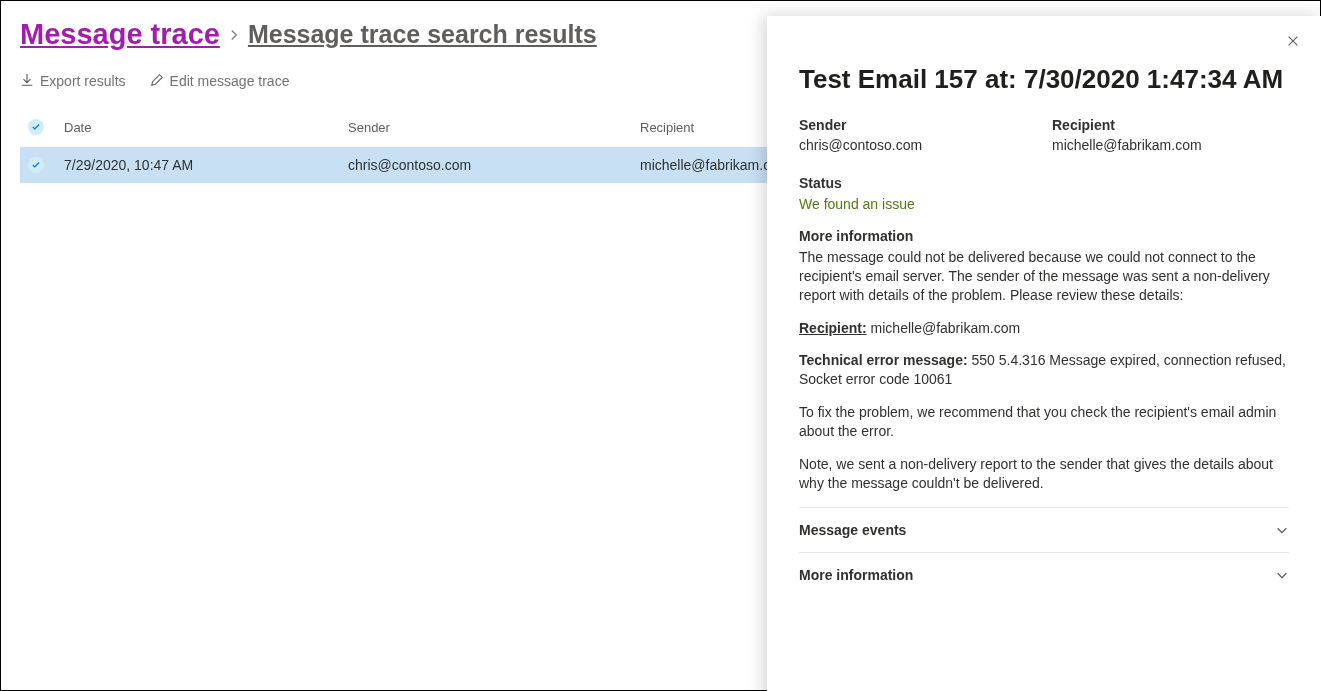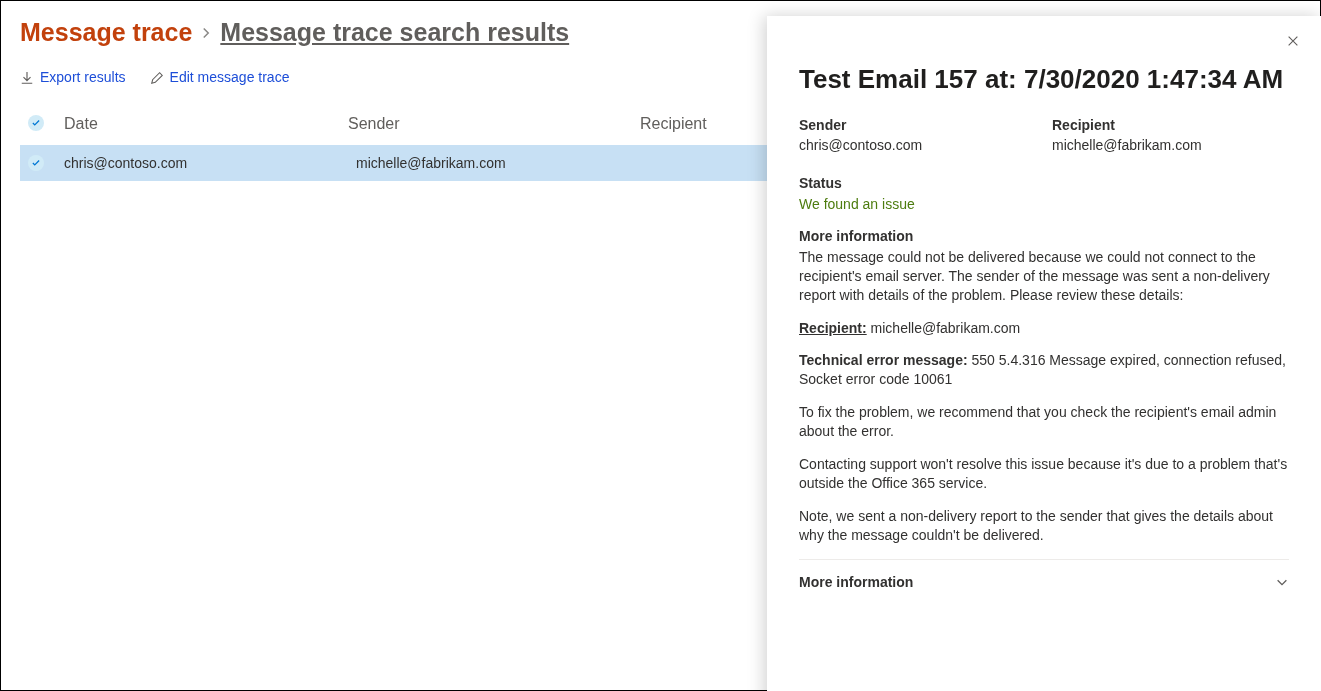--- a/index.html
+++ b/index.html
@@ -21,53 +21,54 @@
     height: 100%;
     padding: 18px 20px;
   }
   .breadcrumb {
     display: flex;
     align-items: center;
     gap: 8px;
     margin-bottom: 22px;
   }
   .breadcrumb-root {
-    font-size: 25px;
+    font-size: 29px;
     font-weight: 600;
-    color: #c2410c;
+    color: #a21caf;
+    text-decoration: underline;
   }
   .breadcrumb-sep {
     font-size: 20px;
     color: #8a8886;
   }
   .breadcrumb-current {
     font-size: 25px;
     font-weight: 600;
     color: #605e5c;
     text-decoration: underline;
   }
   .toolbar {
     display: flex;
     gap: 24px;
     margin-bottom: 30px;
   }
   .toolbar-btn {
     display: flex;
-    align-items: flex-end;
+    align-items: flex-start;
     gap: 6px;
-    color: #1d4ed8;
+    color: #737373;
     cursor: pointer;
     font-size: 14px;
   }
   .toolbar-icon { width: 14px; height: 14px; display: inline-flex; }
   .table-header {
     display: flex;
-    align-items: flex-start;
+    align-items: flex-end;
     padding: 0 8px 12px 8px;
-    font-size: 16px;
+    font-size: 13px;
     color: #605e5c;
   }
   .col-check { width: 36px; display:flex; align-items:center; }
   .col-date  { width: 284px; }
   .col-sender{ width: 292px; }
   .col-recip { flex: 1; }
   .check-icon {
     width: 16px; height: 16px; border-radius: 50%;
     background: #d1ebf7;
     display: inline-flex; align-items:center; justify-content:center;
@@ -192,20 +193,21 @@
   </div>
 
   <div class="table-row selected">
     <div class="col-check">
       <span class="check-icon sel">
         <svg viewBox="0 0 16 16">
             <path d="M3 8l3 3 7-7" fill="none" stroke="#0078d4" stroke-width="2"></path>
           </svg>
       </span>
     </div>
+    <div class="col-date">7/29/2020, 10:47 AM</div>
     <div class="col-sender">chris@contoso.com</div>
     <div class="col-recip">michelle@fabrikam.com</div>
   </div>
 
 </div>
 
 <div class="flyout">
 
   <div class="close-btn">
     <span>
@@ -238,24 +240,31 @@
     <p>The message could not be delivered because we could not connect to the recipient's email server. The sender of the message was sent a non-delivery report with details of the problem. Please review these details:</p>
 
     <p class="kv">
       <b>Recipient:</b> <span>michelle@fabrikam.com</span>
     </p>
     <p>
       <b>Technical error message:</b> <span>550 5.4.316 Message expired, connection refused, Socket error code 10061</span>
     </p>
 
     <p>To fix the problem, we recommend that you check the recipient's email admin about the error.</p>
-    <p>Contacting support won't resolve this issue because it's due to a problem that's outside the Office 365 service.</p>
     <p>Note, we sent a non-delivery report to the sender that gives the details about why the message couldn't be delivered.</p>
   </div>
 
+  <div class="expander">
+    <span>Message events</span>
+    <span class="chev">
+      <svg viewBox="0 0 16 16">
+          <path d="M3 6l5 5 5-5" fill="none" stroke="#605e5c" stroke-width="1.5"></path>
+        </svg>
+    </span>
+  </div>
 
   <div class="expander">
     <span>More information</span>
     <span class="chev">
       <svg viewBox="0 0 16 16">
           <path d="M3 6l5 5 5-5" fill="none" stroke="#605e5c" stroke-width="1.5"></path>
         </svg>
     </span>
   </div>
 

